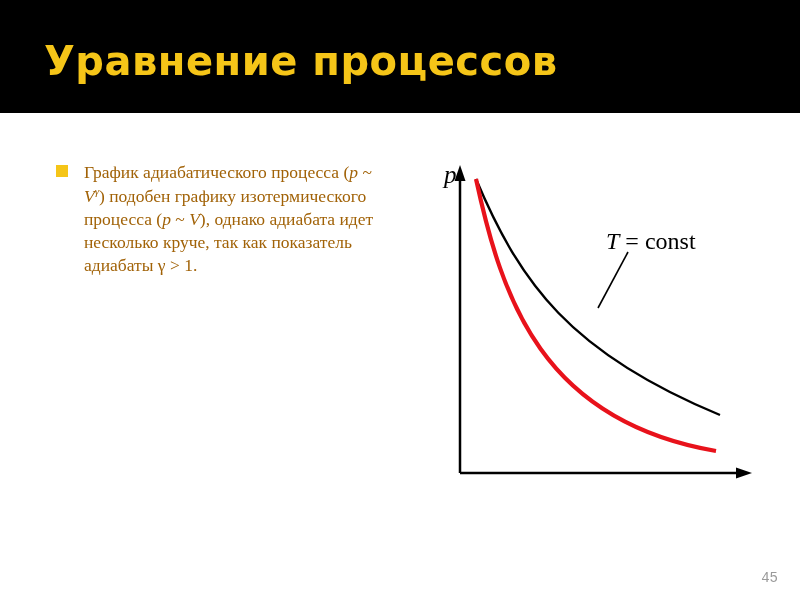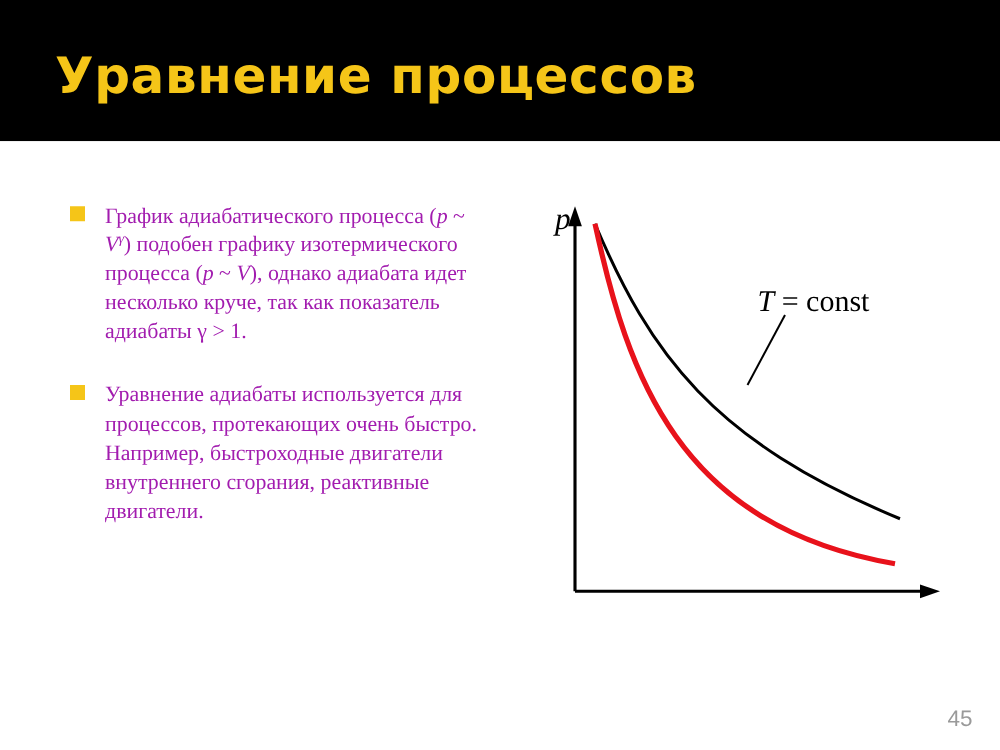--- a/index.html
+++ b/index.html
@@ -51,21 +51,21 @@
     left: 52px;
     top: 48px;
     width: 345px;
   }
   .bullet {
     position: relative;
     padding-left: 32px;
     margin-bottom: 28px;
     font-size: 17.5px;
     line-height: 1.32;
-    color: #a21caf;
+    color: #a16207;
     text-align: left;
   }
   .bullet .marker {
     position: absolute;
     left: 4px;
     top: 4px;
     width: 12px;
     height: 12px;
     background: #f5c518;
     display: block;
@@ -82,46 +82,42 @@
     top: 40px;
     width: 360px;
     height: 330px;
   }
   .figure svg { display: block; }
 
   .page-number {
     position: absolute;
     right: 22px;
     bottom: 14px;
-    font-family: Liberation Sans, sans-serif;
-    font-size: 18px;
+    font-family: Liberation Mono, monospace;
+    font-size: 14px;
     color: #9a9a9a;
   }
 </style>
 </head>
 <body>
 
 <div class="slide">
 
   <div class="title-band"></div>
   <div class="slide-title">Уравнение процессов</div>
 
   <div class="body-area">
 
     <div class="bullets">
 
       <div class="bullet">
         <span class="marker"></span>
         <span class="text">График адиабатического процесса (<i>p</i> ~ <i>V</i><span class="sup">γ</span>) подобен графику изотермического процесса (<i>p</i> ~ <i>V</i>), однако адиабата идет несколько круче, так как показатель адиабаты γ&nbsp;&gt; 1.</span>
       </div>
 
-      <div class="bullet">
-        <span class="marker"></span>
-        <span class="text">Уравнение адиабаты используется для процессов, протекающих очень быстро. Например, быстроходные двигатели внутреннего сгорания, реактивные двигатели.</span>
-      </div>
 
     </div>
 
     <div class="figure">
       <svg width="360" height="330" viewBox="0 0 360 330" xmlns="http://www.w3.org/2000/svg">
 
         <line x1="50" y1="320" x2="50" y2="22" stroke="#000000" stroke-width="2.5"></line>
         <polygon points="50,12 44.5,28 55.5,28" fill="#000000"></polygon>
 
         <line x1="50" y1="320" x2="330" y2="320" stroke="#000000" stroke-width="2.5"></line>

